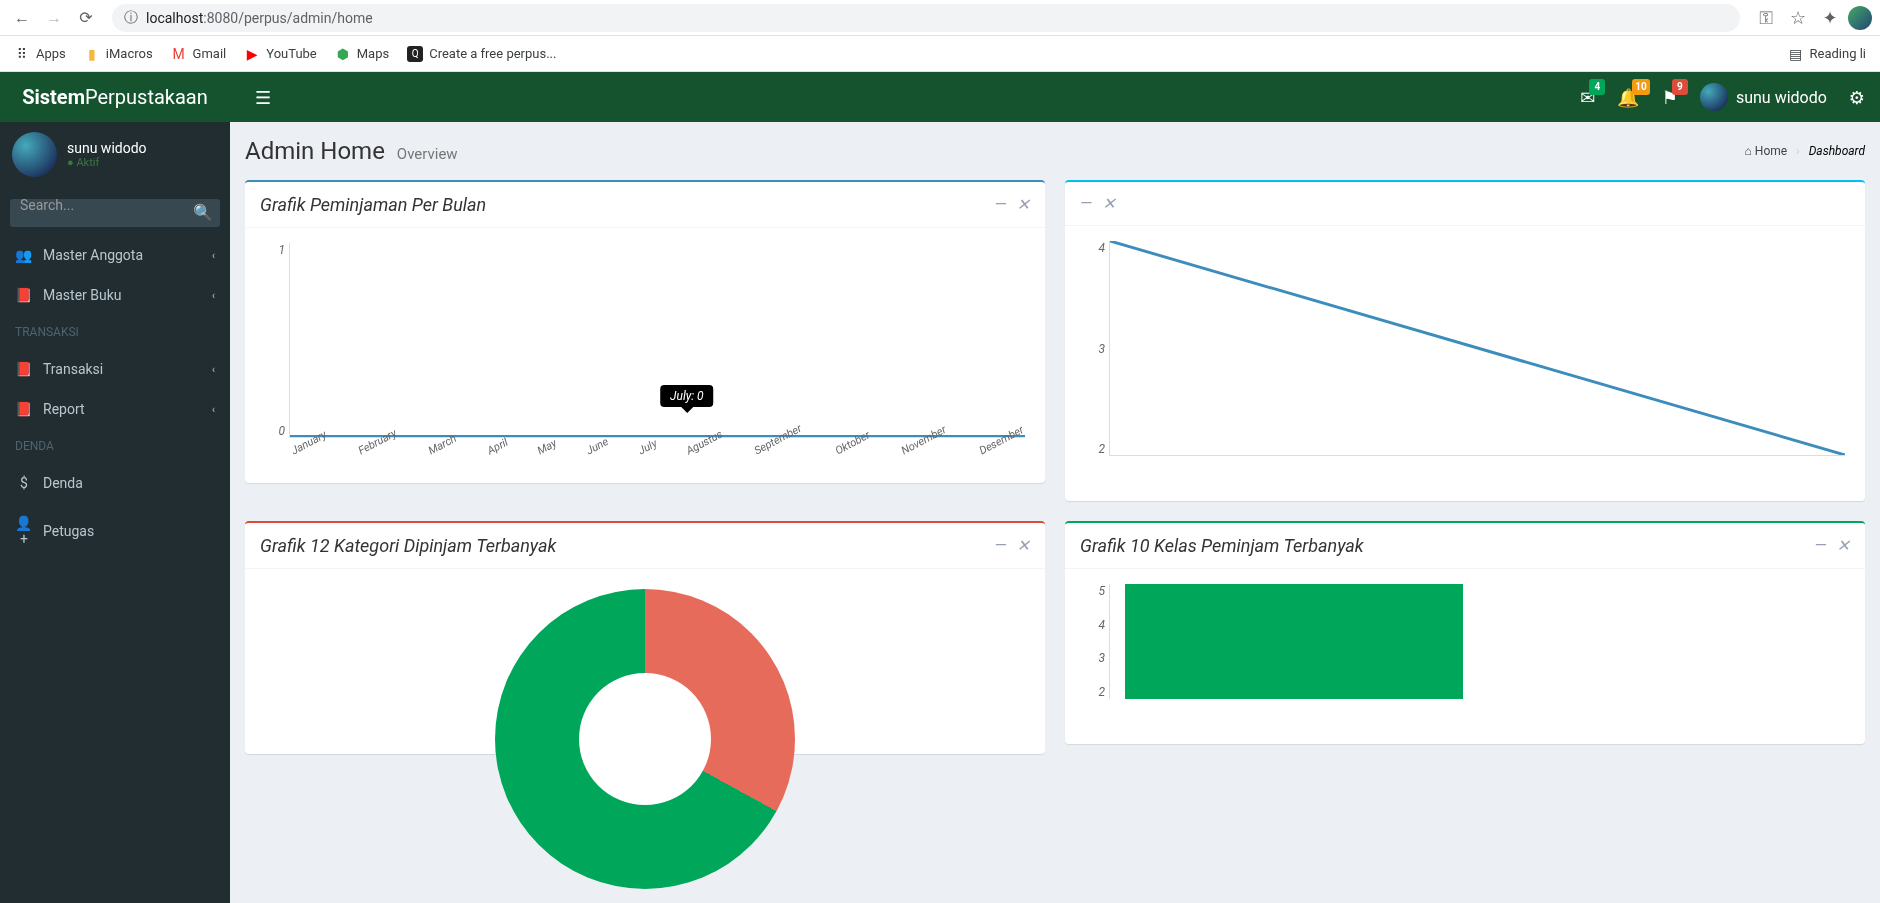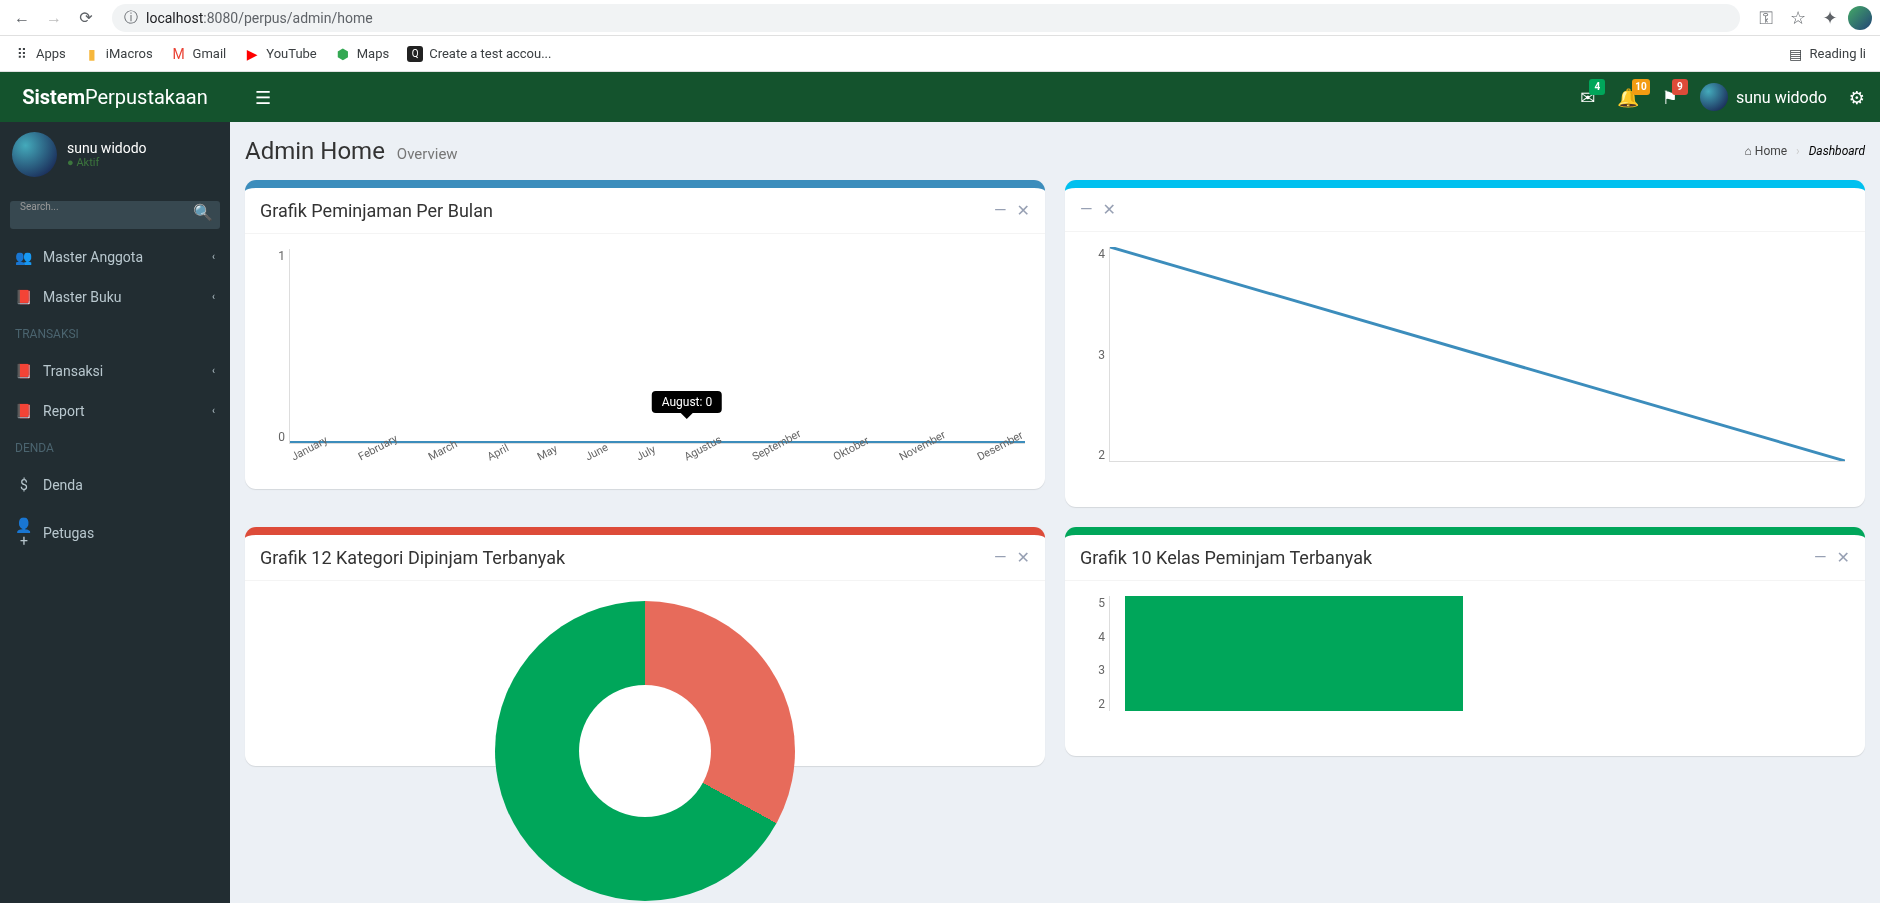--- a/index.html
+++ b/index.html
@@ -35,41 +35,41 @@
 .gear{cursor:pointer;font-size:18px;}
 
 
 .wrap{ display:flex; height:calc(100vh - 122px);}
 .sidebar{ width:230px; background:#222d32; color:#b8c7ce; overflow-y:auto;}
 .user-panel{ display:flex; align-items:center; gap:10px; padding:10px 12px;}
 .user-panel .avatar{ width:45px;height:45px;border-radius:50%; background:radial-gradient(circle at 30% 30%,#4ab,#114);}
 .user-panel .name{ color:#fff; font-size:14px;}
 .user-panel .status{ font-size:11px; color:#3c763d;}
 .sb-search{ margin:8px 10px; position:relative;}
-.sb-search input{ width:100%; height:28px; background:#374850; border:none; border-radius:3px; padding:0 34px 16px 10px; color:#ccc; font-size:10px;}
+.sb-search input{ width:100%; height:28px; background:#374850; border:none; border-radius:3px; padding:0 34px 16px 10px; color:#ccc; font-size:14px;}
 .sb-search input::placeholder{color:#999;}
 .sb-search .s-btn{ position:absolute; right:0; top:0; width:34px; height:34px; display:flex; align-items:center; justify-content:center; color:#999; cursor:pointer;}
 .sb-header{ padding:10px 15px; font-size:12px; color:#4b646f; text-transform:uppercase;}
 .sb-item{ display:flex; align-items:center; padding:12px 15px; color:#b8c7ce; cursor:pointer; font-size:14px; justify-content:space-between;}
 .sb-item .lbl{display:flex;align-items:center;gap:10px;}
 .sb-item .chev{ font-size:10px; color:#b8c7ce;}
 .sb-icon{width:18px;text-align:center;}
 
 .content{ flex:1; overflow-y:auto; padding:15px 15px 4px 15px;}
 .content-header{ display:flex; justify-content:space-between; align-items:center; margin-bottom:15px;}
 .content-header h1{ font-weight:400; font-size:24px; color:#333;}
 .content-header h1 small{ font-size:15px; color:#777; margin-left:6px;}
 .breadcrumb{ font-size:12px; color:#444;}
 .breadcrumb a{ color:#444; text-decoration:none;}
 .breadcrumb .sep{ color:#ccc; margin:0 6px;}
 .breadcrumb .active{color:#000000;font-style:italic;}
 
 .row{ display:flex; gap:20px; margin-bottom:20px;}
 .col{ flex:1; }
-.box{ background:#fff; border-radius:11px; box-shadow:0 1px 1px rgba(0,0,0,.1); border-top:8px solid #8b5cf6;}
+.box{ background:#fff; border-radius:4px; box-shadow:0 1px 1px rgba(0,0,0,.1); border-top:2px solid #8b5cf6;font-style:italic;}
 .box.primary{border-top-color:#3c8dbc;}
 .box.info{border-top-color:#00c0ef;}
 .box.danger{border-top-color:#dd4b39;}
 .box.success{border-top-color:#00a65a;}
 .box-header{ display:flex; justify-content:space-between; align-items:center; padding:12px 15px; border-bottom:1px solid #f4f4f4;}
 .box-title{ font-size:18px; color:#333; font-weight:400;}
 .box-tools{ display:flex; gap:10px; color:#97a0b3;}
 .box-tools span{cursor:pointer;}
 .box-body{ padding:10px 12px 15px 12px; position:relative;}
 
@@ -131,21 +131,21 @@
   <div class="bm-item">
       <span class="bm-icon" style="color:#ff0000">▶</span>
       <span>YouTube</span>
     </div>
   <div class="bm-item">
       <span class="bm-icon" style="color:#34a853">⬢</span>
       <span>Maps</span>
     </div>
   <div class="bm-item">
       <span class="bm-icon" style="background:#222;color:#fff;border-radius:3px;font-size:10px;padding:1px 2px;">Q</span>
-      <span>Create a test accou...</span>
+      <span>Create a free perpus...</span>
     </div>
   <div class="bm-spacer"></div>
   <div class="bm-item">
       <span class="bm-icon">▤</span>
       <span>Reading li</span>
     </div>
 </div>
 
 <div class="app-header">
   <div class="logo">
@@ -263,21 +263,21 @@
             </div>
           </div>
           <div class="box-body">
             <div class="chart">
               <div class="y-axis">
                 <span>1</span>
                 <span>0</span>
               </div>
               <div class="plot">
                 <div class="line-flat"></div>
-                <div class="tooltip" style="left:54%; bottom:8px;">August: 0</div>
+                <div class="tooltip" style="left:54%; bottom:8px;">July: 0</div>
               </div>
               <div class="x-axis" id="xaxis1">
                   <span>January</span>
                   <span>February</span>
                   <span>March</span>
                   <span>April</span>
                   <span>May</span>
                   <span>June</span>
                   <span>July</span>
                   <span>Agustus</span>

